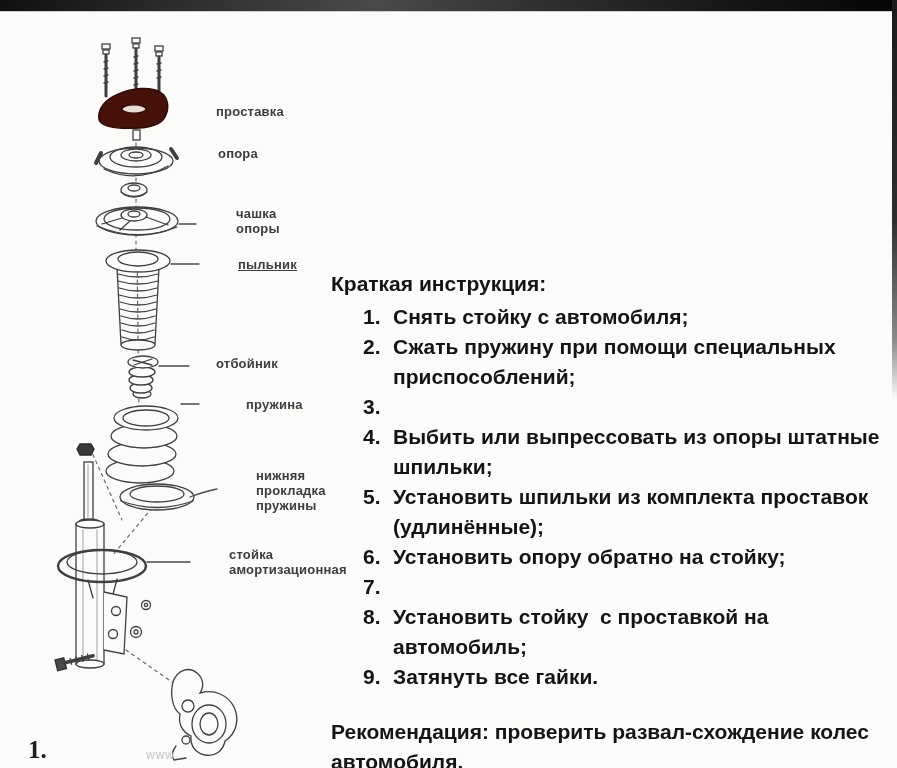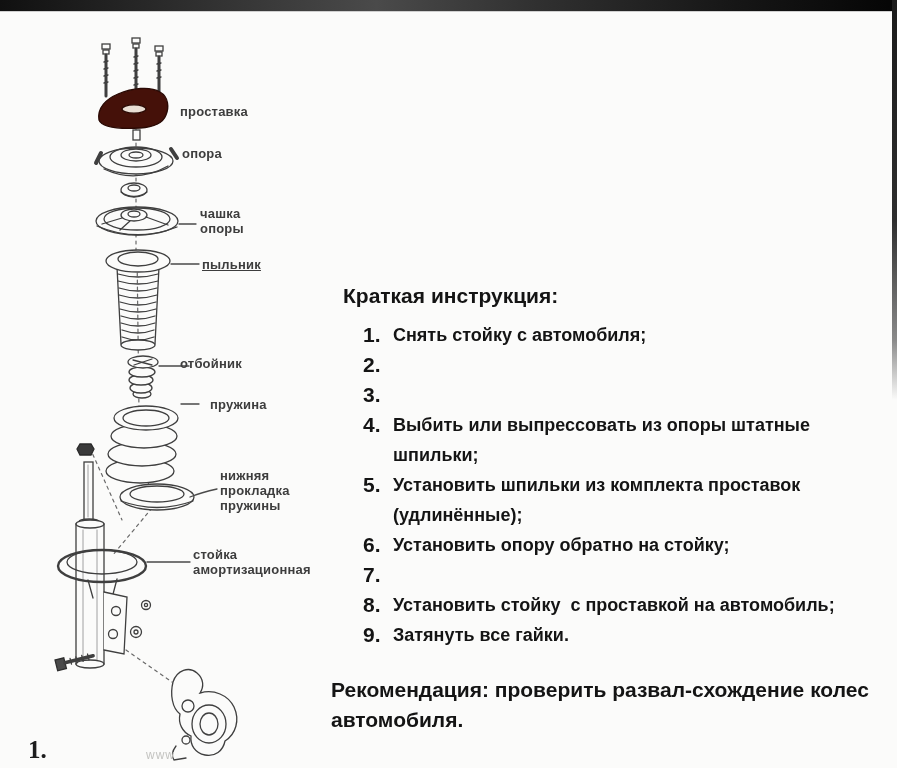--- a/index.html
+++ b/index.html
@@ -20,20 +20,21 @@
     background:linear-gradient(180deg,#1b1b1b 0%,#2e2e2e 55%,#8a8a8a 85%,rgba(250,250,250,0) 100%);
   }
   
   .diagram{position:absolute;left:0;top:0;width:330px;height:768px;}
   .diagram svg{position:absolute;left:0;top:0;}
   .part-label{
     position:absolute;
     font-size:13px;font-weight:700;color:#3d3d3d;
     line-height:15px;letter-spacing:.2px;
     white-space:pre-line;
+    margin-left:36px;
   }
   .lbl-spacer{left:180px;top:104px;}
   .lbl-mount{left:182px;top:146px;}
   .lbl-cup{left:200px;top:206px;}
   .lbl-boot{left:202px;top:257px;text-decoration:underline;}
   .lbl-bumpstop{left:180px;top:356px;}
   .lbl-spring{left:210px;top:397px;}
   .lbl-lowerpad{left:220px;top:468px;}
   .lbl-strut{left:193px;top:547px;}
   .watermark{
@@ -45,33 +46,33 @@
     position:absolute;left:28px;top:736px;
     font-family:"Liberation Serif",serif;
     font-size:25px;font-weight:700;color:#1d1d1d;
   }
   
   .instructions{
     position:absolute;left:331px;top:272px;width:560px;
     color:#141414;font-weight:700;
   }
   .instr-title{
-    margin:12px;font-size:21px;line-height:24px;font-weight:700;
+    margin:0;font-size:21px;line-height:24px;font-weight:700;
   }
   .steps{
     list-style:none;margin:6px 0 0 0;padding:0 0 0 32px;
   }
   .step{
     display:flex;align-items:flex-start;
   }
   .step-num{
     flex:0 0 30px;font-size:21px;line-height:30px;
   }
   .step-text{
-    font-size:18px;line-height:30px;white-space:pre-wrap;
+    font-size:21px;line-height:30px;white-space:pre-wrap;
   }
   .recommendation{
     margin:25px 0 0 0;font-size:21px;line-height:30px;
     white-space:pre-wrap;font-weight:700;
   }
 </style>
 </head>
 <body>
 
 <div class="page">
@@ -265,20 +266,22 @@
 
   <div class="instructions">
     <h2 class="instr-title">Краткая инструкция:</h2>
     <ol class="steps">
       <li class="step">
         <span class="step-num">1.</span>
         <span class="step-text">Снять стойку с автомобиля;</span>
       </li>
       <li class="step">
         <span class="step-num">2.</span>
+        <span class="step-text">Сжать пружину при помощи специальных
+приспособлений;</span>
       </li>
       <li class="step">
         <span class="step-num">3.</span>
       </li>
       <li class="step">
         <span class="step-num">4.</span>
         <span class="step-text">Выбить или выпрессовать из опоры штатные
 шпильки;</span>
       </li>
       <li class="step">

